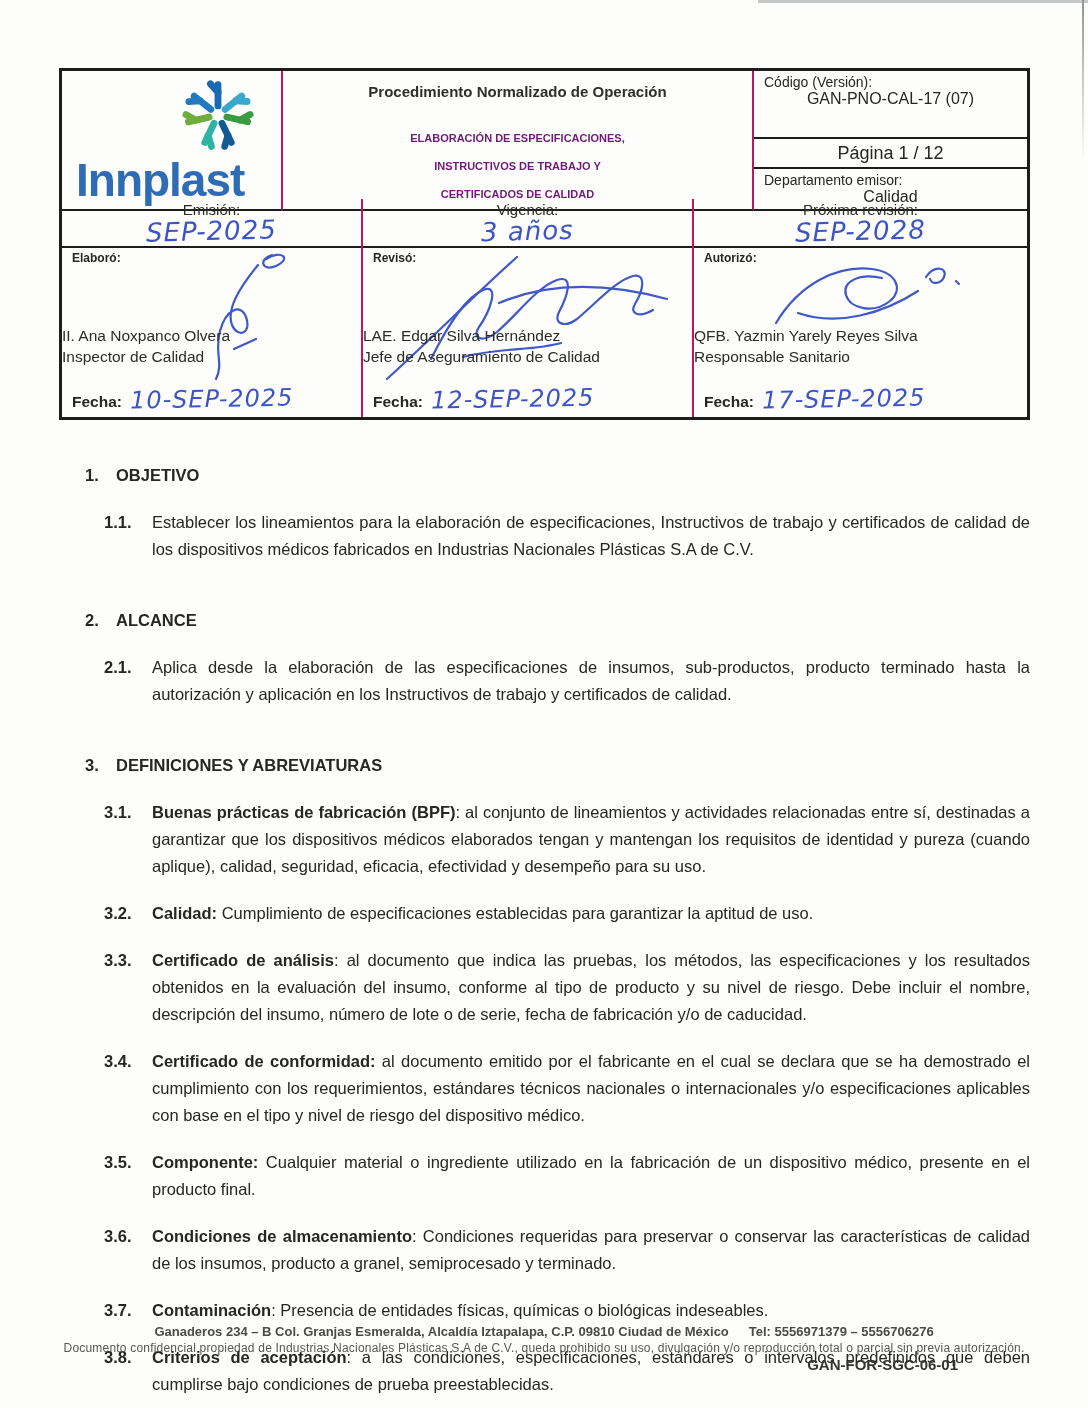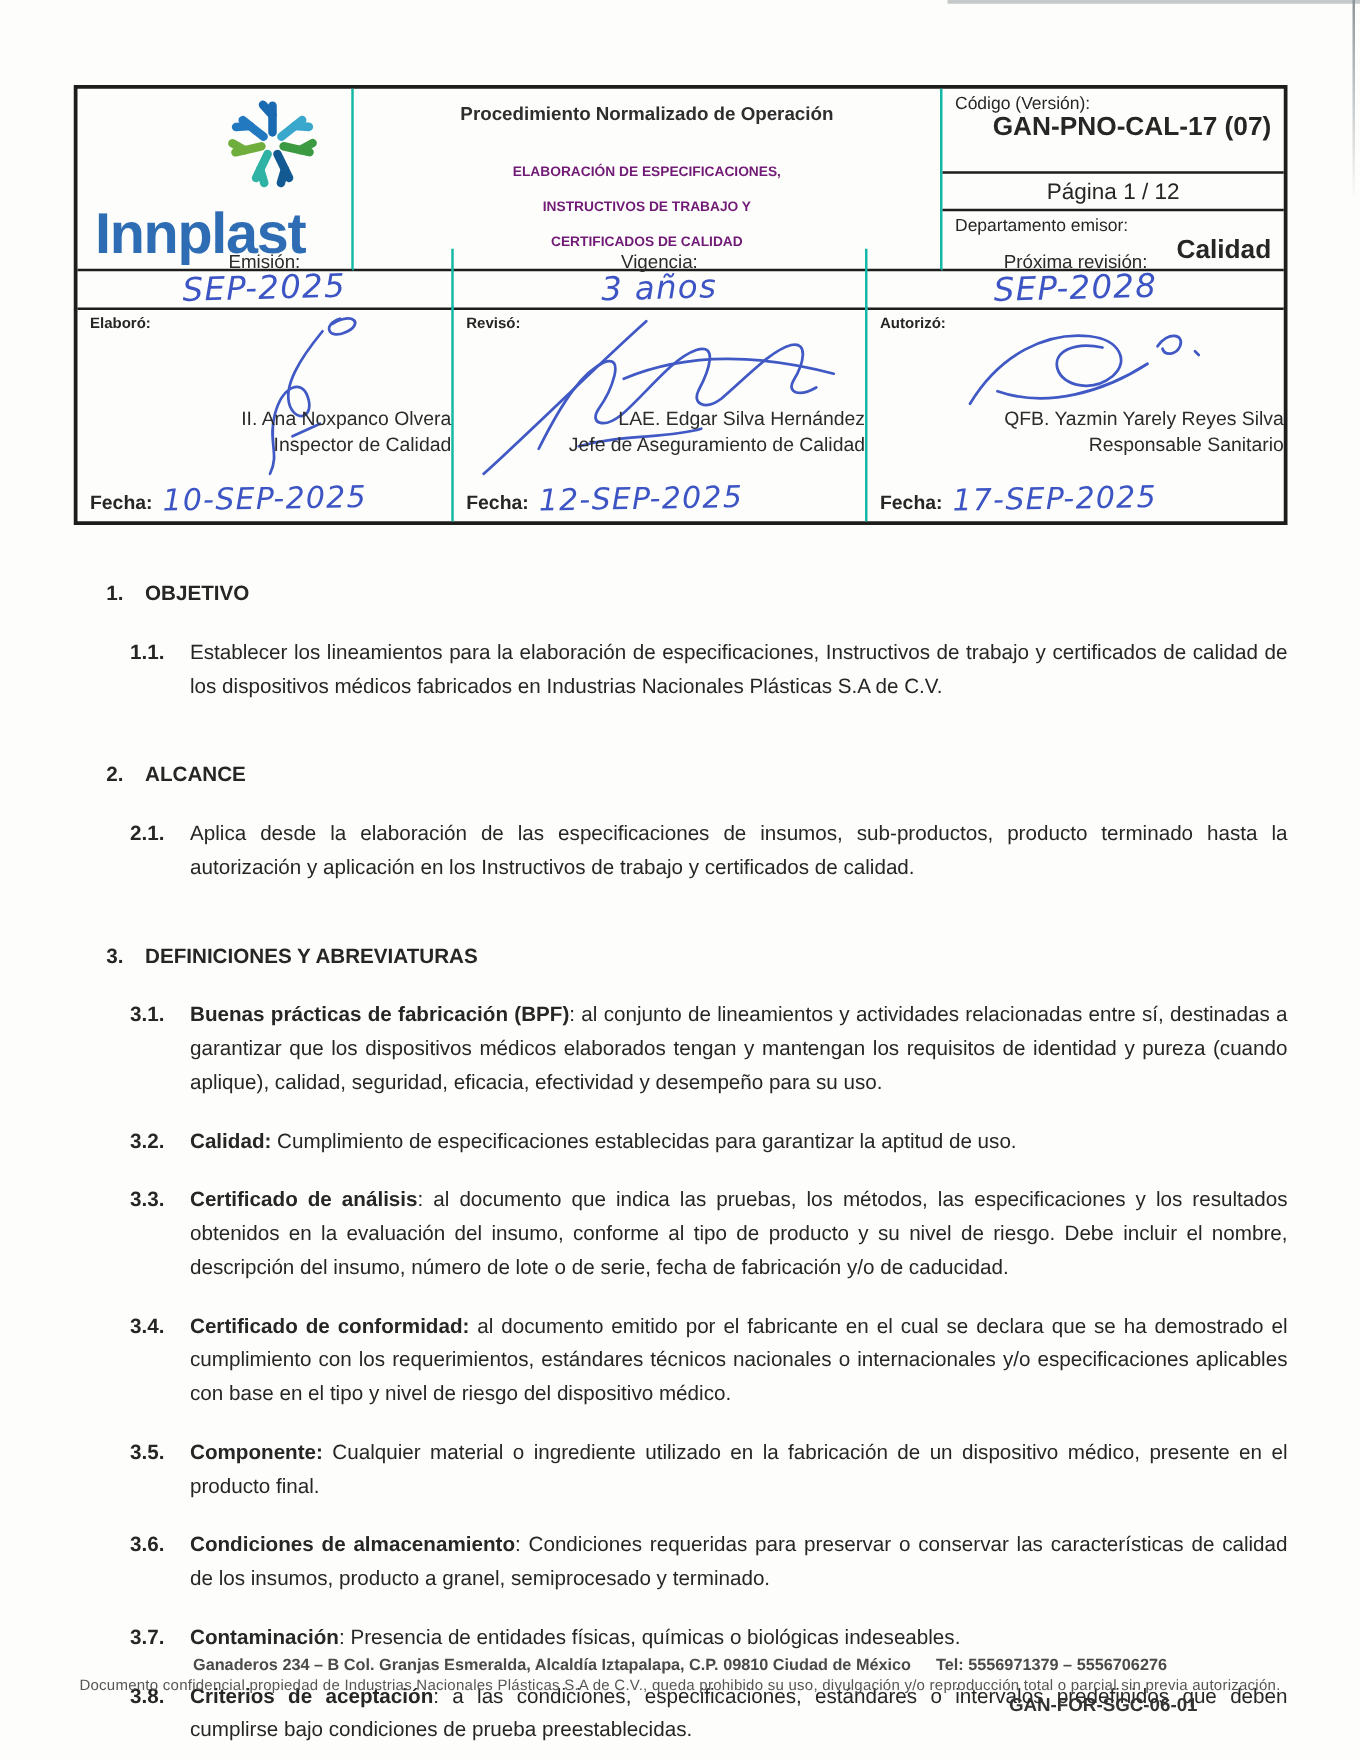--- a/index.html
+++ b/index.html
@@ -11,56 +11,56 @@
   .scan-top{position:absolute;top:0;left:758px;width:330px;height:3px;background:#b7bcbd;opacity:.8;}
   .scan-right{position:absolute;top:0;right:4px;width:2px;height:160px;
     background:linear-gradient(#8e9698,rgba(142,150,152,0));}
 
   
   .hdr{position:absolute;left:59px;top:68px;width:971px;border:3px solid #1d1d1d;box-sizing:border-box;}
   .hrow{display:grid;}
   .hrow1{grid-template-columns:221px 471px 1fr;height:128px;}
   .hrow2{grid-template-columns:301px 331px 1fr;height:46px;}
   .hrow3{grid-template-columns:301px 331px 1fr;height:172px;}
-  .hcell{border-right:2px solid #14b8a6;border-bottom:2px solid #1d1d1d;position:relative;box-sizing:border-box;}
+  .hcell{border-right:2px solid #be185d;border-bottom:2px solid #1d1d1d;position:relative;box-sizing:border-box;}
   .hcell.last{border-right:none;}
   .hrow3 .hcell{border-bottom:none;}
 
   
   .logo-cell{overflow:hidden;}
   .logo-icon{position:absolute;top:6px;left:118px;}
   .logo-word{position:absolute;left:14px;bottom:2px;font-size:46px;font-weight:bold;
     color:#2e6db4;letter-spacing:-1px;}
 
   
   .title-cell{text-align:center;padding-top:12px;}
   .doc-type{font-weight:bold;font-size:15px;color:#2e2e2e;}
   .doc-title{margin-top:24px;font-weight:bold;font-size:11px;line-height:28px;color:#701a75;}
 
   
   .info-col{display:flex;flex-direction:column;}
   .info-box{border-bottom:2px solid #1d1d1d;padding:3px 10px;box-sizing:border-box;}
   .info-box:last-child{border-bottom:none;flex:1;}
   .info-lbl{font-size:14px;text-align:left;}
-  .info-val{font-weight:bold;font-size:21px;text-align:right;}
+  .info-val{font-weight:normal;font-size:16px;text-align:center;}
   .info-box.codigo{height:68px;}
   .info-box.pagina{height:30px;display:flex;align-items:center;justify-content:center;font-size:18px;}
 
   
   .r2cell{text-align:center;padding-top:2px;overflow:visible;}
   .r2-label{font-size:15px;color:#2b2b2b;}
   .handw{font-family:"DejaVu Sans",sans-serif;font-style:italic;color:#3d55c4;letter-spacing:1px;}
   .r2-value{display:inline-block;font-size:26px;transform:rotate(-1.5deg);margin-top:-2px;position:relative;z-index:3;}
 
   
   .sigcell{padding:6px 10px;}
   .role{position:absolute;top:6px;left:10px;font-weight:bold;font-size:12px;}
   .sigsvg{position:absolute;pointer-events:none;}
   .sigsvg path{fill:none;stroke:#4059c5;stroke-width:2.2;stroke-linecap:round;stroke-linejoin:round;}
-  .sig-name{position:absolute;top:80px;left:0;width:100%;text-align:right;font-size:15.5px;line-height:21px;color:#2b2b2b;}
+  .sig-name{position:absolute;top:80px;left:0;width:100%;text-align:left;font-size:15.5px;line-height:21px;color:#2b2b2b;}
   .fecha{position:absolute;bottom:4px;left:10px;display:flex;align-items:baseline;gap:8px;white-space:nowrap;}
   .fecha-lbl{font-weight:bold;font-size:15.5px;}
   .fecha-val{font-size:24px;transform:rotate(-1deg);display:inline-block;}
 
   
   .bodytext{position:absolute;left:58px;top:462px;width:972px;font-size:16.5px;line-height:27px;}
   .sect{margin:0;}
   .sect + .sect{margin-top:44px;}
   .shead{display:flex;padding-left:27px;font-weight:bold;font-size:16.5px;}
   .shead .snum{width:31px;flex:none;}

